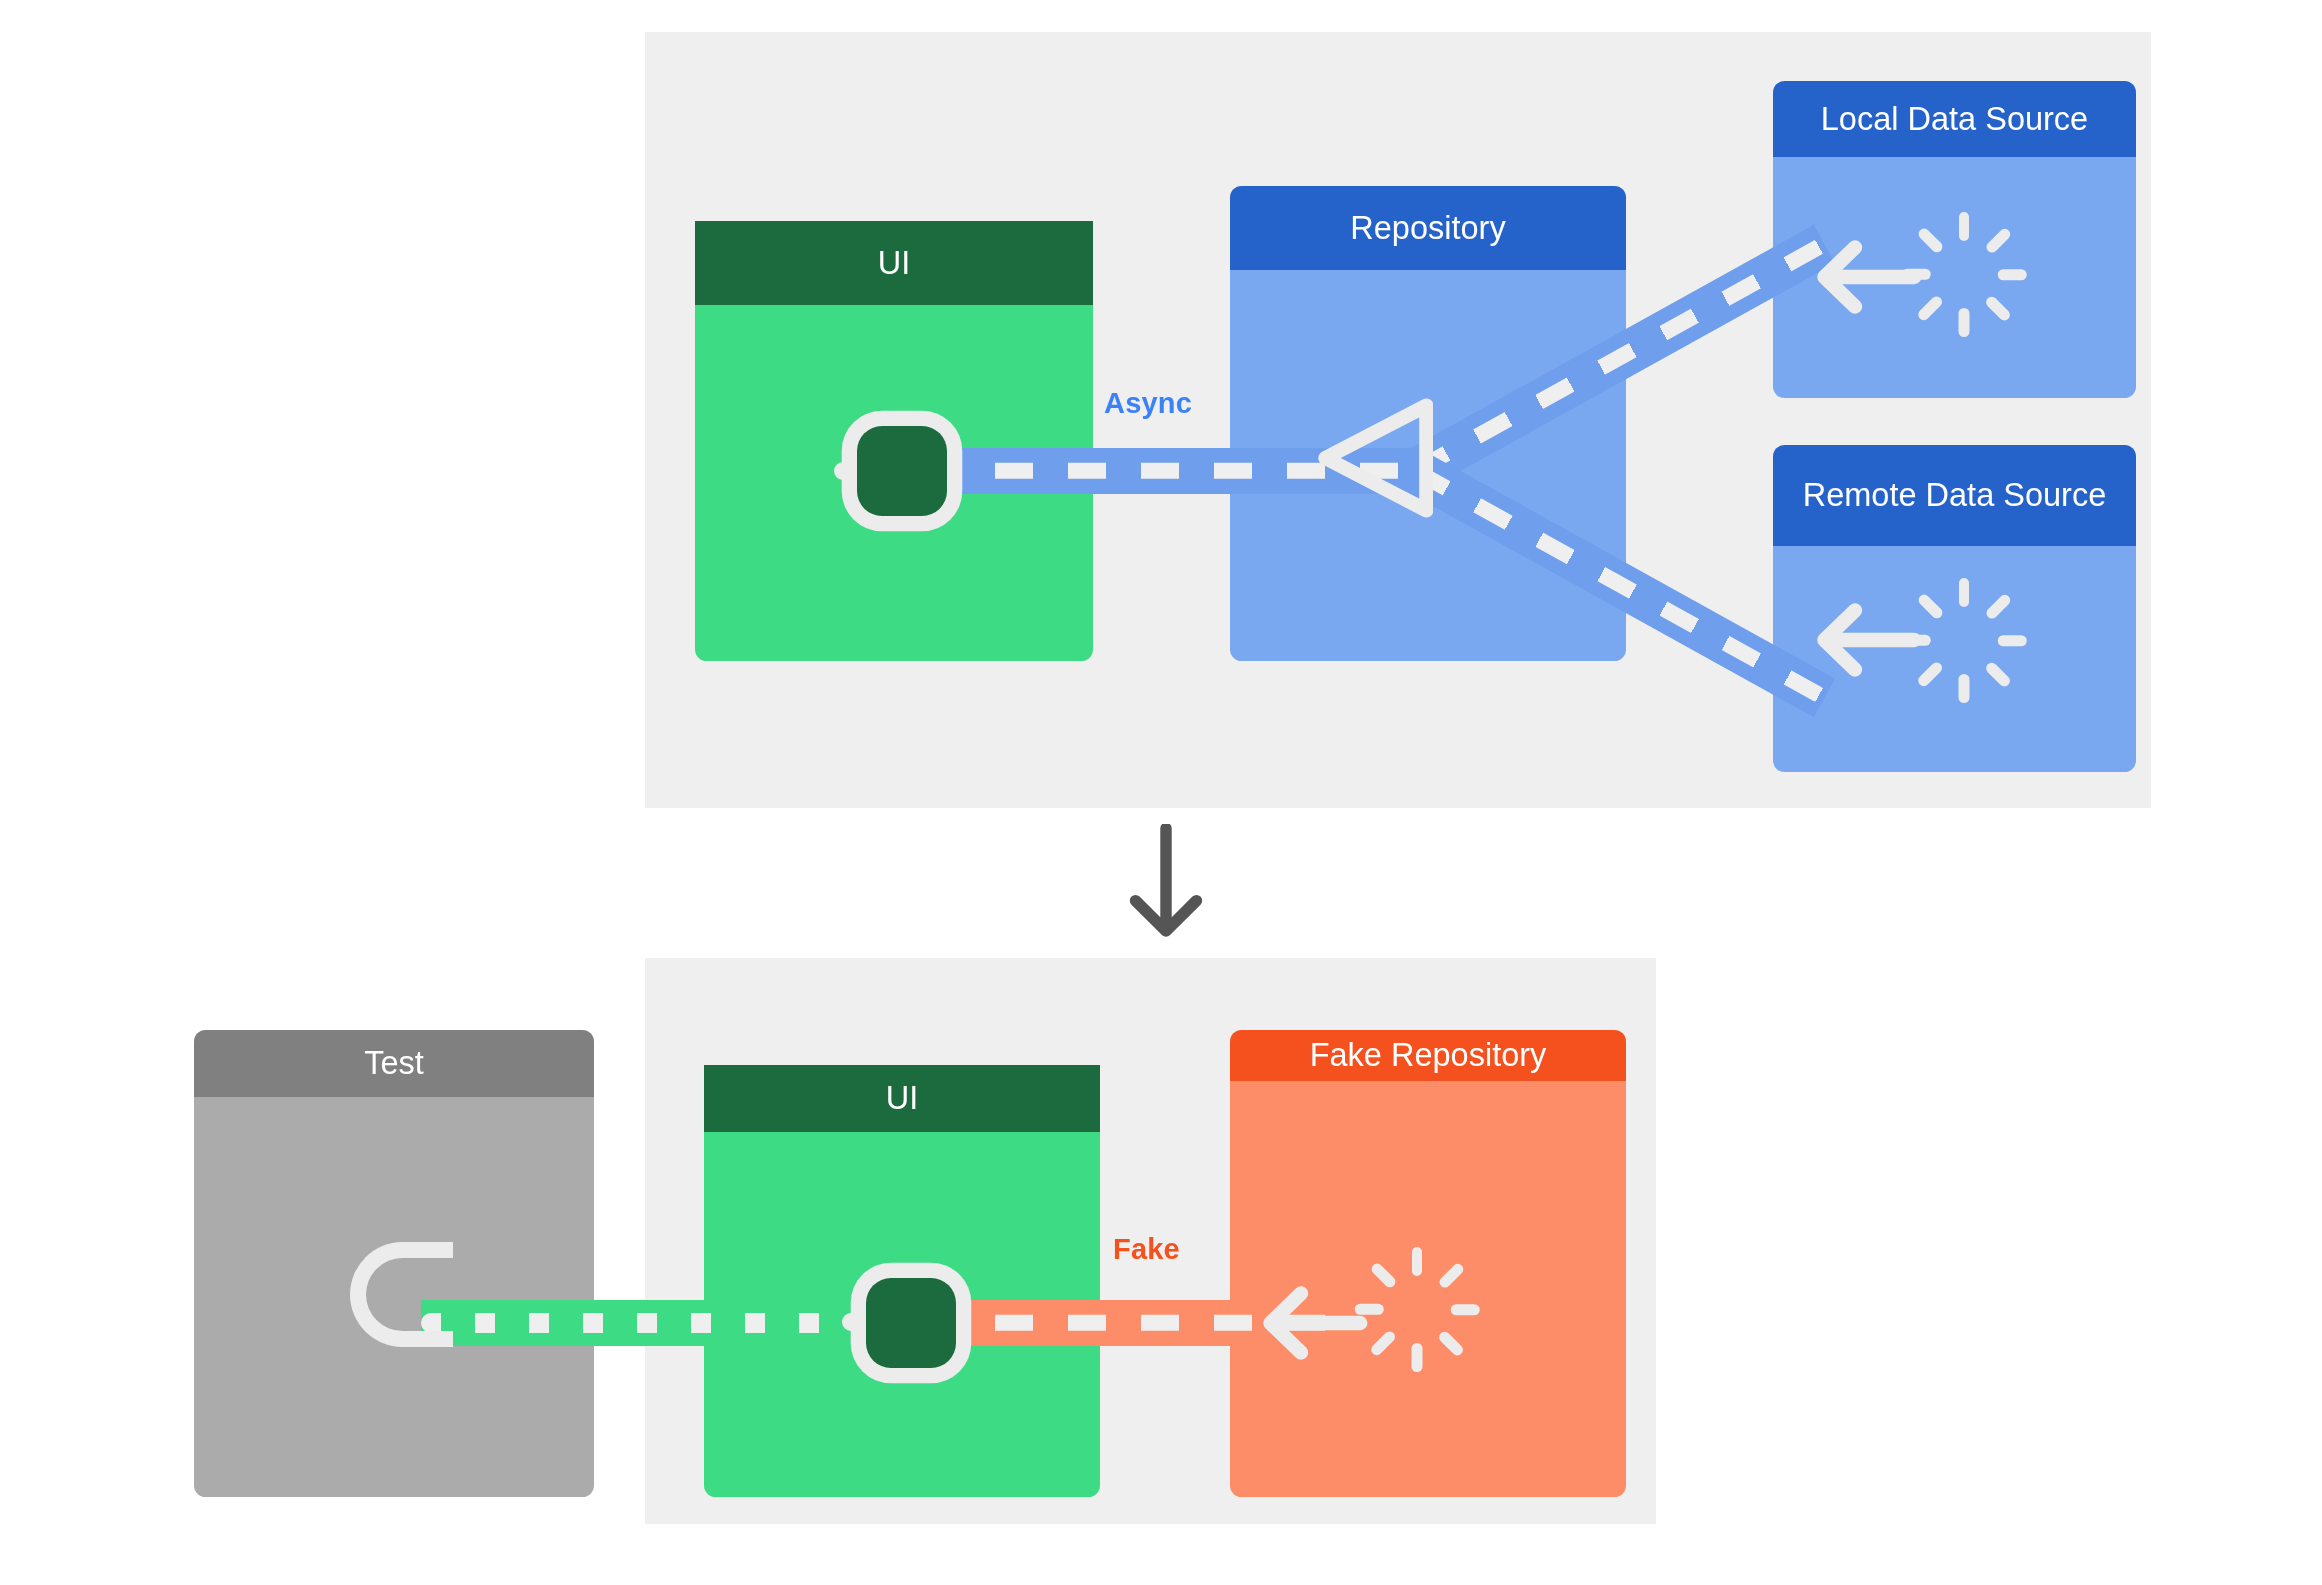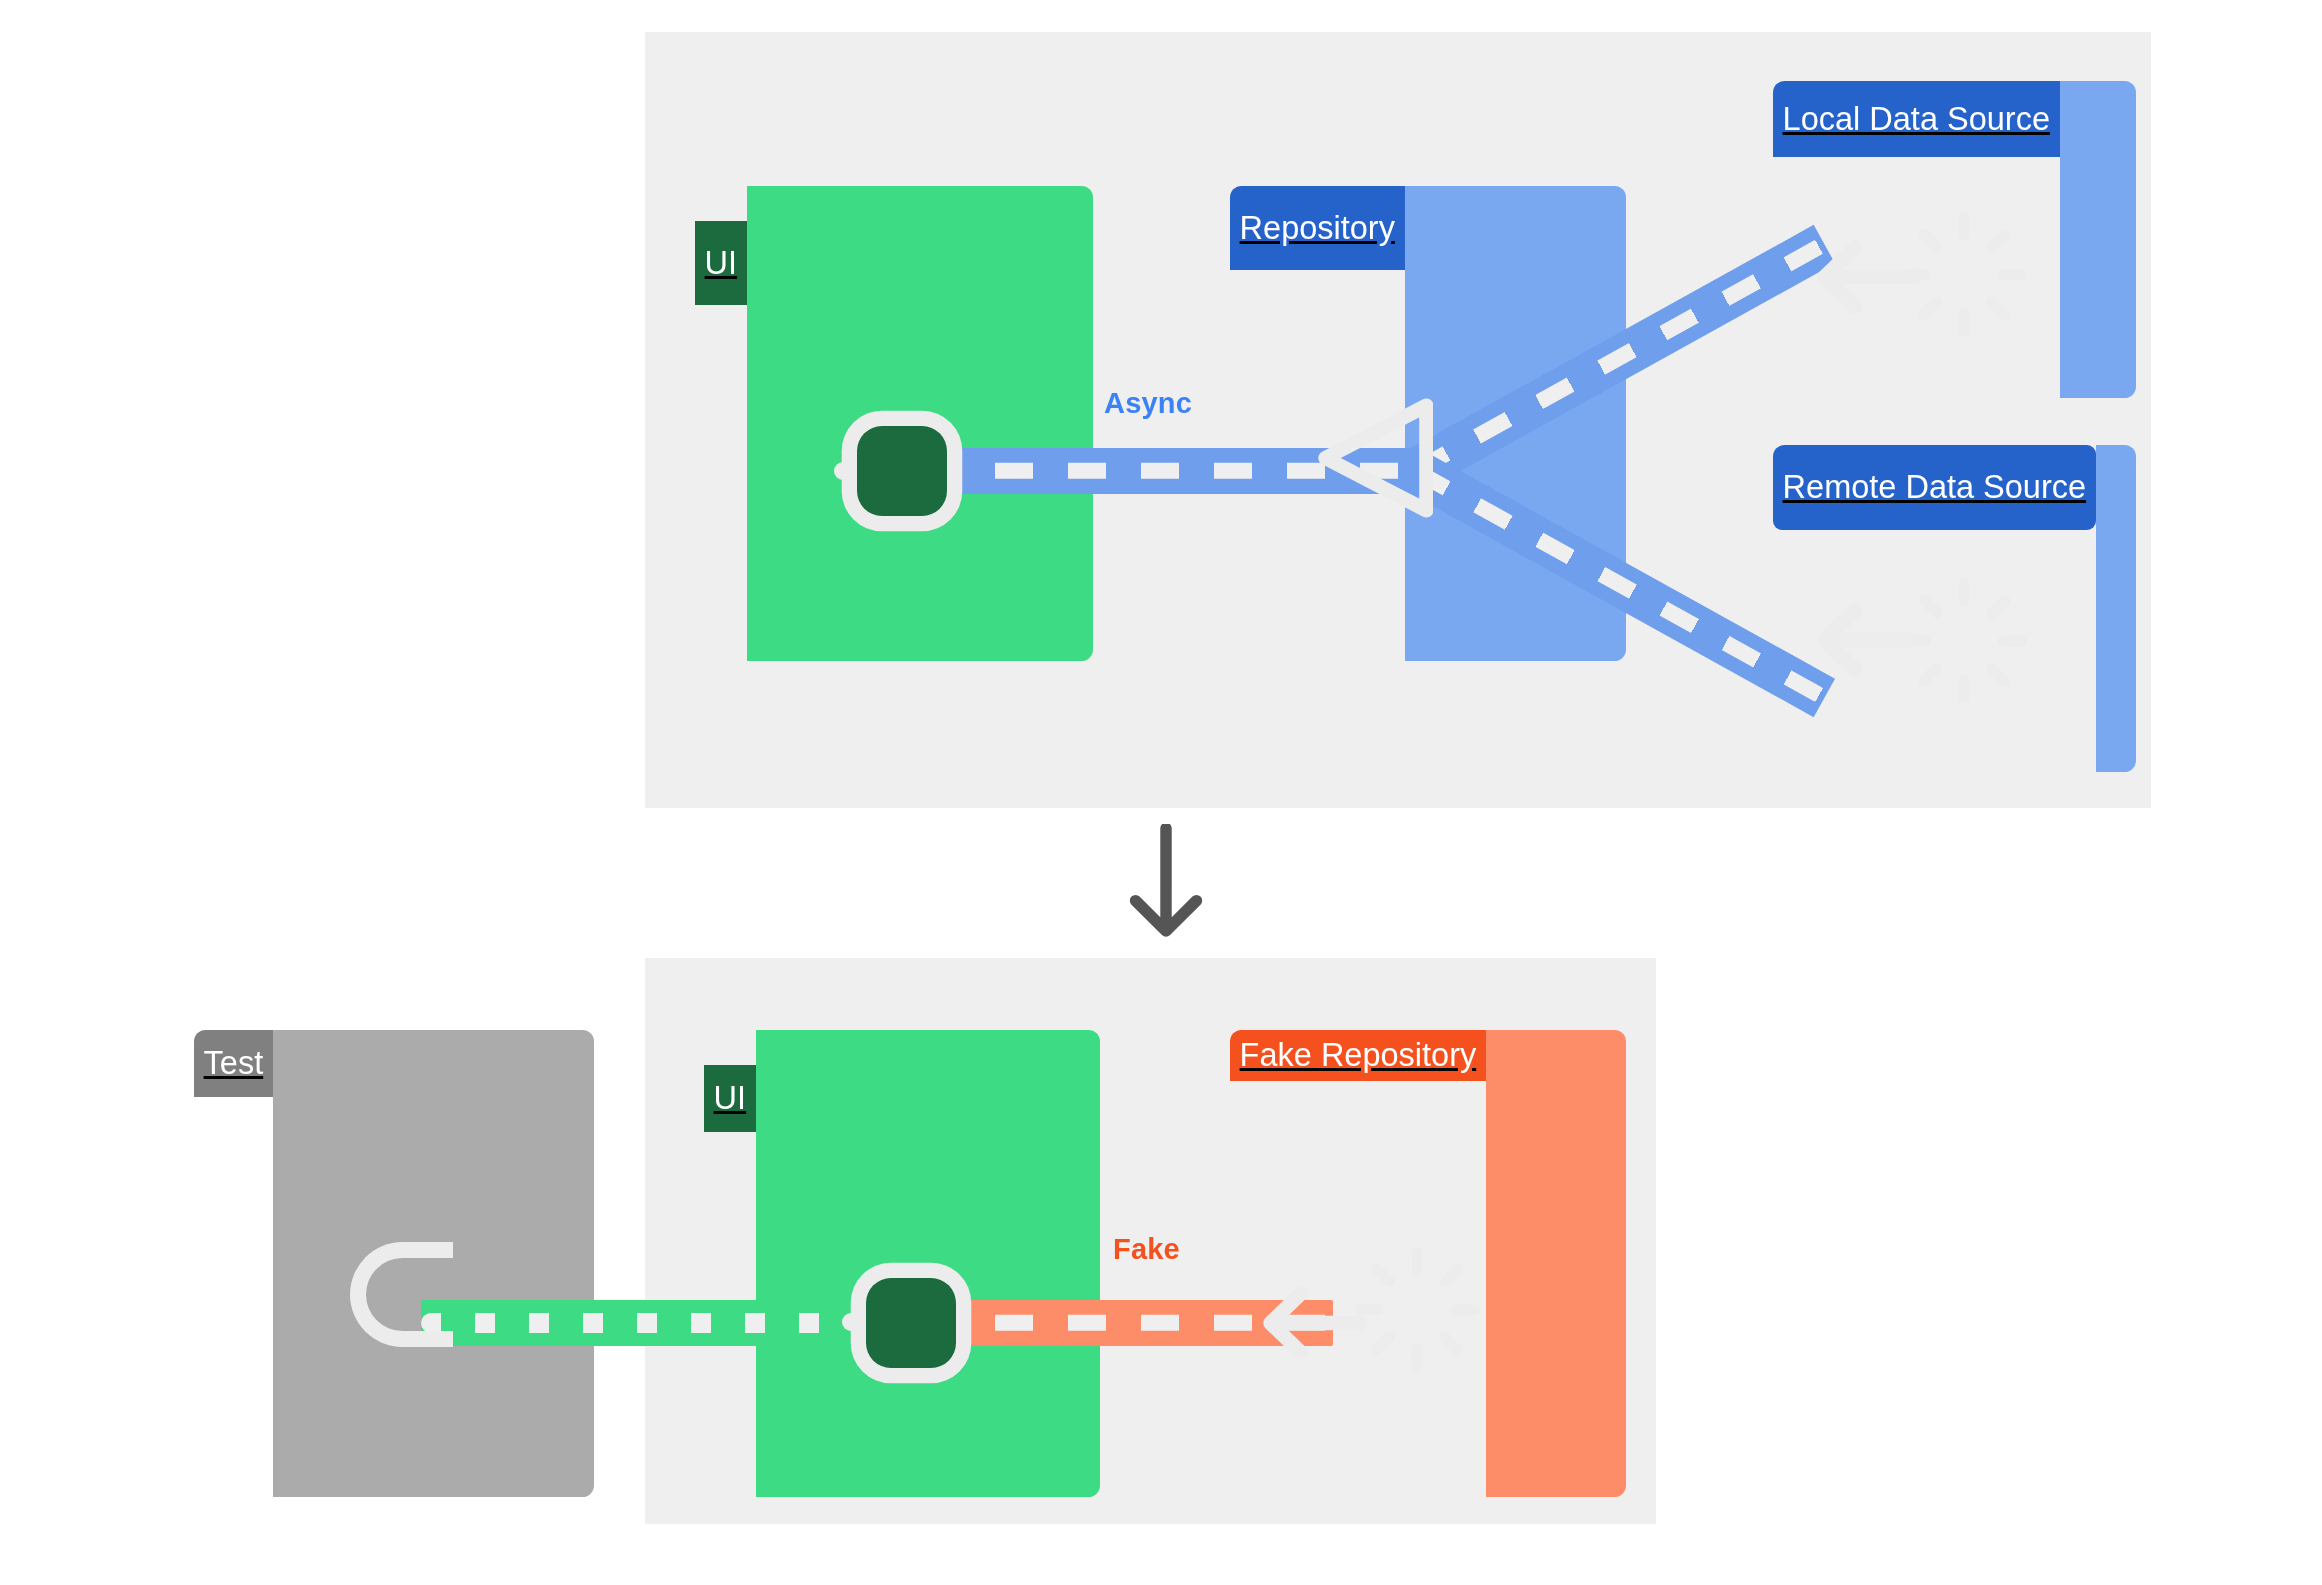--- a/index.html
+++ b/index.html
@@ -25,22 +25,21 @@
   }
   #panel-top    { left: 645px;  top: 32px;   width: 1506px; height: 776px; }
   #panel-bottom { left: 645px;  top: 958px; width: 1011px; height: 566px; }
 
   
   .box {
     position: absolute;
     border-radius: 11.5px;
     overflow: hidden;
     display: flex;
-    flex-direction: row;
-    text-decoration: underline;
+    flex-direction: column;
   }
   .box-header {
     flex: 0 0 auto;
     display: flex;
     align-items: center;
     justify-content: center;
     text-align: center;
     color: #ffffff;
     font-size: 32.5px;
     line-height: 1.18;
@@ -73,21 +72,21 @@
   #box-ui-top     { left: 695px;  top: 186px;  width: 398px; height: 475px; }
   #box-ui-top  .box-header { height: 84px; }
 
   #box-repo       { left: 1230px; top: 186px;  width: 396px; height: 475px; }
   #box-repo    .box-header { height: 84px; }
 
   #box-local-ds   { left: 1773px; top: 81px;   width: 363px; height: 317px; }
   #box-local-ds .box-header { height: 76px; }
 
   #box-remote-ds  { left: 1773px; top: 445px;  width: 363px; height: 327px; }
-  #box-remote-ds .box-header { height: 85px; border-radius: 9px; }
+  #box-remote-ds .box-header { height: 101px; }
 
   #box-test       { left: 194px;  top: 1030px; width: 400px; height: 467px; }
   #box-test    .box-header { height: 67px; }
 
   #box-ui-bottom  { left: 704px;  top: 1030px; width: 396px; height: 467px; }
   #box-ui-bottom .box-header { height: 67px; }
 
   #box-fake-repo  { left: 1230px; top: 1030px; width: 396px; height: 467px; }
   #box-fake-repo .box-header { height: 51px; }
 

